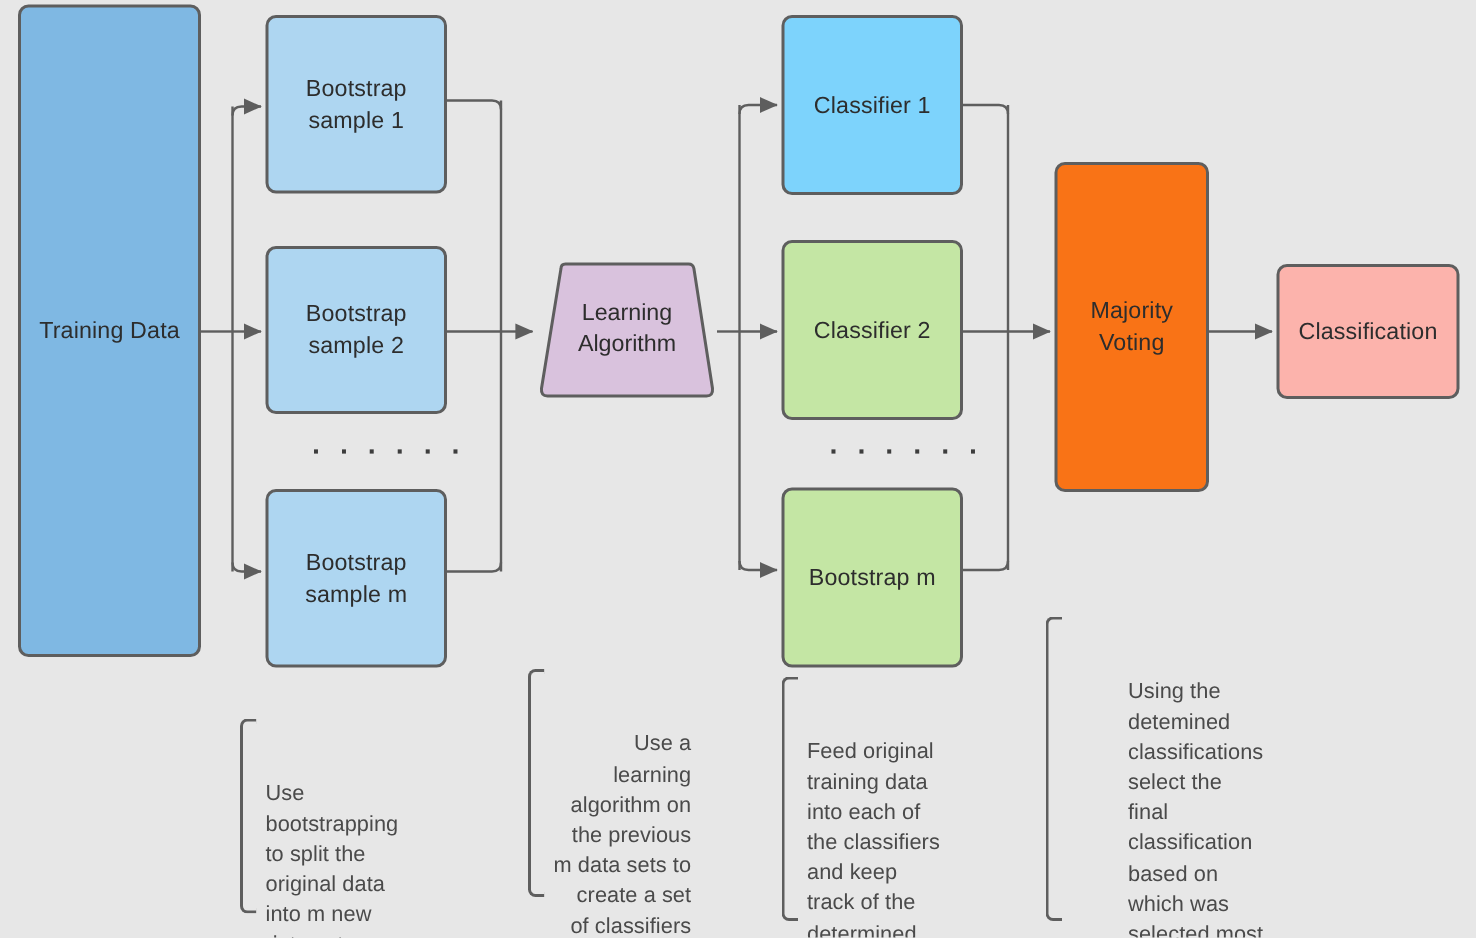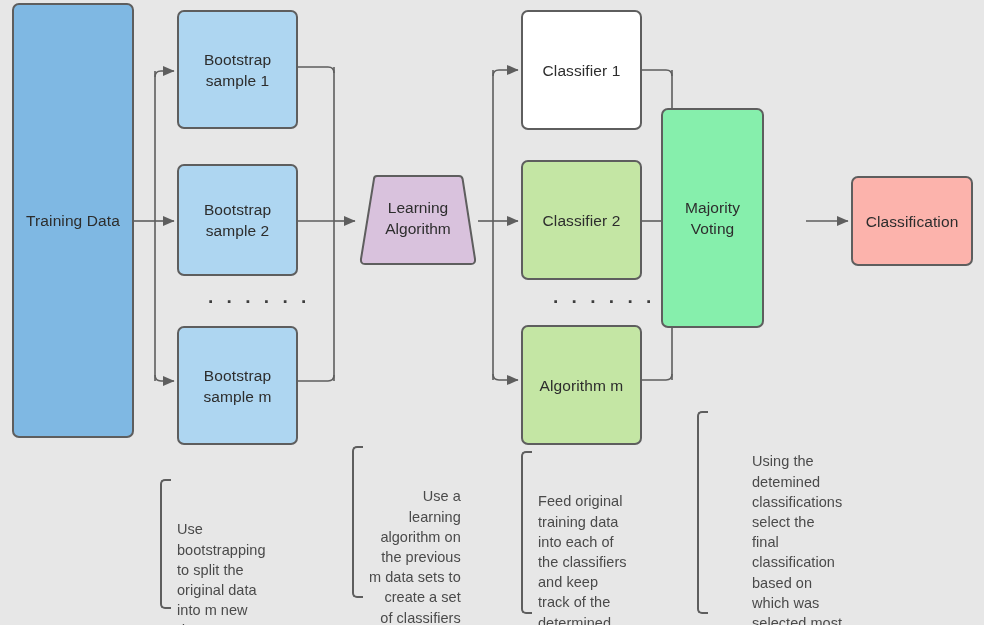--- a/index.html
+++ b/index.html
@@ -32,24 +32,24 @@
     font-size: 15.5px;
     line-height: 21px;
     color: #2d2d2d;
     white-space: pre-line;
     letter-spacing: 0.1px;
   }
   #training-data  { left: 12px;  top: 3px;   width: 122px; height: 435px; background: #7fb8e3; }
   #bs1 { left: 177px; top: 10px;  width: 121px; height: 119px; background: #aed6f1; }
   #bs2 { left: 177px; top: 164px; width: 121px; height: 112px; background: #aed6f1; }
   #bsm { left: 177px; top: 326px; width: 121px; height: 119px; background: #aed6f1; }
-  #cls1 { left: 521px; top: 10px;  width: 121px; height: 120px; background: #ffffff; }
+  #cls1 { left: 521px; top: 10px;  width: 121px; height: 120px; background: #7dd3fc; }
   #cls2 { left: 521px; top: 160px; width: 121px; height: 120px; background: #c4e6a4; text-align: right; }
   #clsm { left: 521px; top: 325px; width: 121px; height: 120px; background: #c4e6a4; }
-  #majority-voting { left: 661px; top: 108px; width: 103px; height: 220px; background: #86efac; }
+  #majority-voting { left: 703px; top: 108px; width: 103px; height: 220px; background: #f97316; }
   #classification  { left: 851px; top: 176px; width: 122px; height: 90px; background: #fcb3ac; }
 
   .trapezoid {
     position: absolute;
     left: 358px;
     top: 174px;
     width: 120px;
     height: 92px;
   }
 
@@ -158,21 +158,21 @@
   <div class="trapezoid">
     <svg width="120" height="92" viewBox="0 0 120 92">
       <path d="M 16 5 Q 16 2 19 2 L 101 2 Q 104 2 104.6 5 L 117 85 Q 117.5 90 113 90 L 7 90 Q 2.5 90 3 85 Z" fill="#d9c2dd" stroke="#5e5e5e" stroke-width="2"></path>
       <text x="60" y="39" text-anchor="middle" font-family="Liberation Sans, sans-serif" font-size="15.5" fill="#2d2d2d">Learning</text>
       <text x="60" y="60" text-anchor="middle" font-family="Liberation Sans, sans-serif" font-size="15.5" fill="#2d2d2d">Algorithm</text>
     </svg>
   </div>
 
   <div class="node" id="cls1">Classifier 1</div>
   <div class="node" id="cls2">Classifier 2</div>
-  <div class="node" id="clsm">Algorithm m</div>
+  <div class="node" id="clsm">Bootstrap m</div>
 
   <div class="dots" id="dots-right">· · · · · ·</div>
 
   <div class="node" id="majority-voting">Majority
 Voting</div>
   <div class="node" id="classification">Classification</div>
 
   <div class="annotation" id="note-bootstrap">
     <span class="bracket"></span>
     <span class="atext">Use

